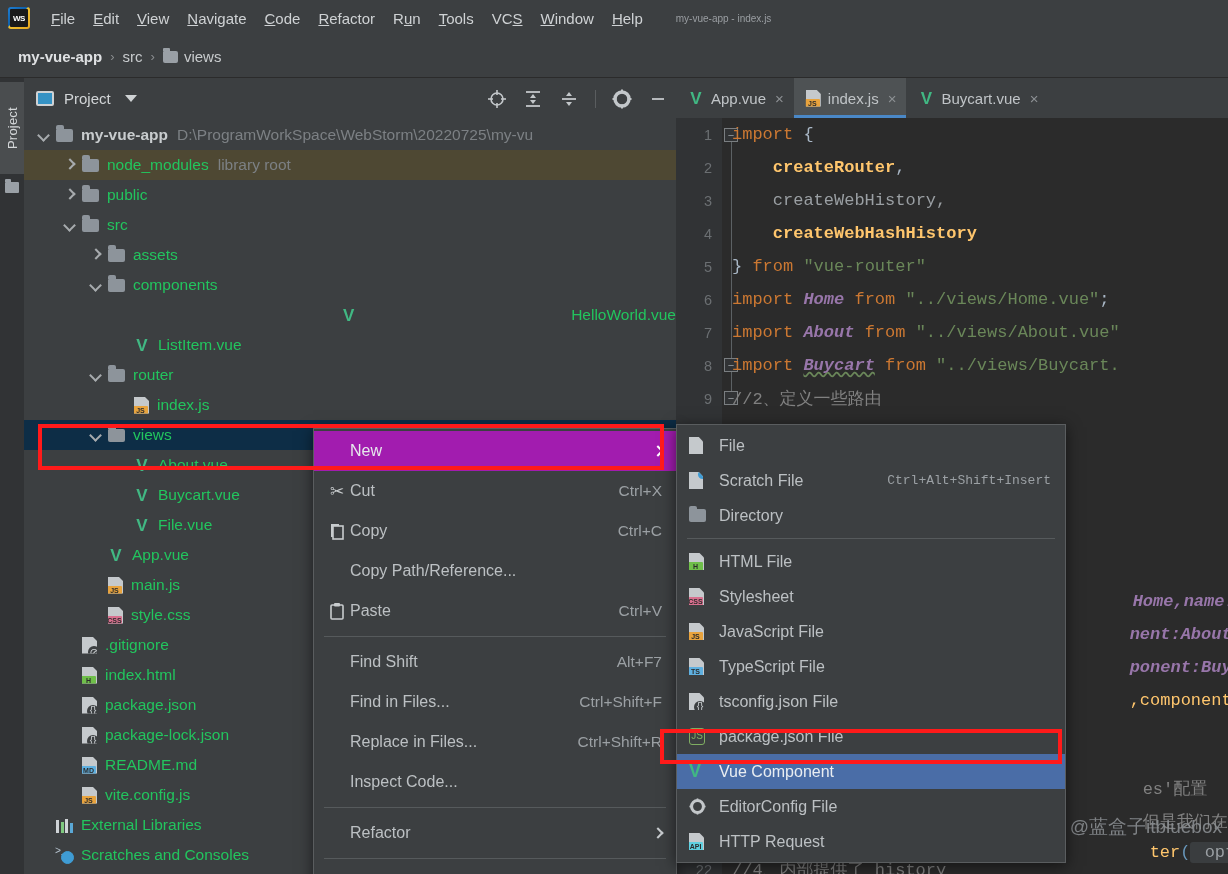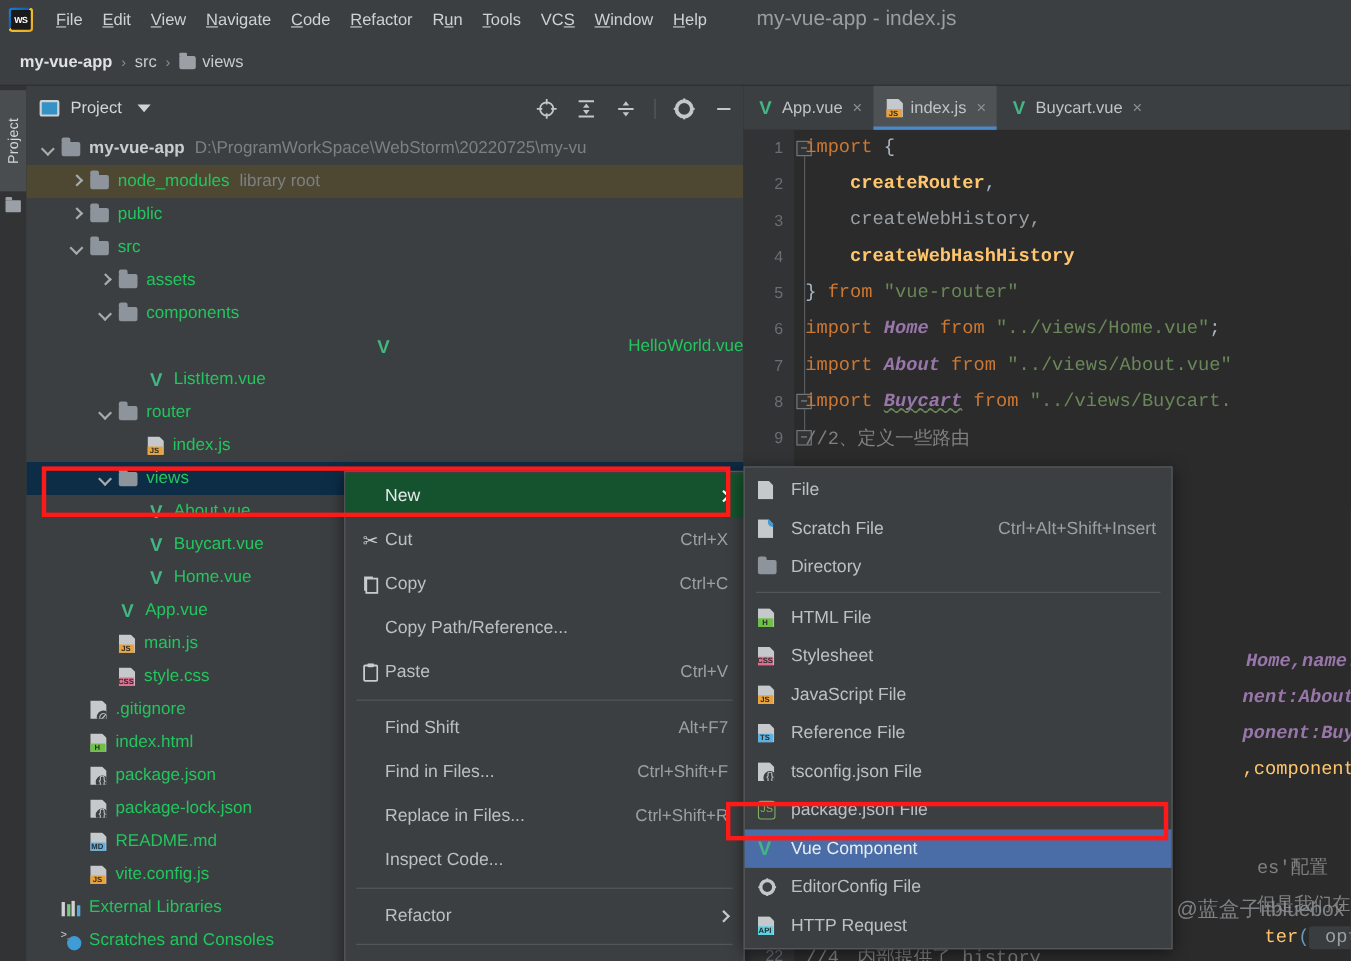--- a/index.html
+++ b/index.html
@@ -35,21 +35,21 @@
     color: #ffffff; font-size: 8px; font-weight: bold;
     display: flex; align-items: center; justify-content: center;
     letter-spacing: -0.5px;
   }
   .menu-item {
     font-size: 15px; color: #cfd2d4;
     padding: 2px 9px; cursor: default; white-space: nowrap;
   }
   .menu-item u { text-decoration: underline; }
   .win-title {
-    margin-left: 36px; font-size: 19px; color: #9a9ea2; white-space: nowrap;
+    margin-left: 24px; font-size: 10px; color: #9a9ea2; white-space: nowrap;
   }
 
   
   .breadcrumbbar {
     position: absolute; left: 0; top: 36px; width: 1228px; height: 42px;
     background: #3c3f41;
     border-bottom: 1px solid #2b2b2b;
     display: flex; align-items: center; padding-left: 18px;
   }
   .crumb { font-size: 15px; color: #c8cbcd; white-space: nowrap; }
@@ -272,21 +272,21 @@
     position: absolute; left: 313px; top: 428px; width: 364px;
     background: #3c3f41; border: 1px solid #5a5d5f;
     box-shadow: 0 3px 14px rgba(0,0,0,0.55);
     padding: 2px 0; z-index: 40;
   }
   .ctxitem {
     height: 40px; display: flex; align-items: center;
     padding-left: 10px; padding-right: 14px;
     font-size: 16px; color: #bcc0c3; cursor: default; position: relative;
   }
-  .ctxitem.hi { background: #14532d; color: #e6e9ec; }
+  .ctxitem.hi { background: #a21caf; color: #e6e9ec; }
   .ctx-ico { width: 26px; flex: none; display: flex; align-items: center; justify-content: center; }
   .ctx-label { flex: 1; }
   .ctx-key { color: #9ba0a4; font-size: 15.5px; margin-left: 18px; }
   .ctx-arrow {
     margin-left: 10px; width: 8px; height: 8px; position: relative; flex: none;
   }
   .ctx-arrow::before {
     content:""; position:absolute; left:0; top:0; width:6px; height:6px;
     border-right:2px solid #c7cbce; border-top:2px solid #c7cbce;
     transform: rotate(45deg);
@@ -300,21 +300,21 @@
     background: #3c3f41; border: 1px solid #5a5d5f;
     box-shadow: 0 3px 14px rgba(0,0,0,0.55);
     padding: 3px 0; z-index: 50;
   }
   .subitem {
     height: 35px; display: flex; align-items: center; padding-left: 12px; padding-right: 14px;
     font-size: 16px; color: #bcc0c3; cursor: default;
   }
   .subitem.hi { background: #4a6da7; color: #e9edf1; }
   .sub-ico { width: 30px; flex: none; display:flex; align-items:center; }
-  .sub-key { color: #9ba0a4; font-size: 16px; margin-left: auto; }
+  .sub-key { color: #9ba0a4; font-size: 13px; margin-left: auto; font-family: Liberation Mono, monospace; }
 
   
   .redbox {
     position: absolute; border: 4px solid #ff1a1a; z-index: 60; pointer-events: none;
   }
 
   
   .ico-file {
     width: 14px; height: 17px; background: #c5c9cc;
     clip-path: polygon(0 0, 70% 0, 100% 26%, 100% 100%, 0 100%); position: relative;
@@ -494,21 +494,21 @@
           <span class="rowlabel">About.vue</span>
         </div>
         <div class="row" style="padding-left: 92px;">
           <span class="arrow"></span>
           <span class="vicon"></span>
           <span class="rowlabel">Buycart.vue</span>
         </div>
         <div class="row" style="padding-left: 92px;">
           <span class="arrow"></span>
           <span class="vicon"></span>
-          <span class="rowlabel">Home.vue</span>
+          <span class="rowlabel">File.vue</span>
         </div>
         <div class="row" style="padding-left: 66px;">
           <span class="arrow"></span>
           <span class="vicon"></span>
           <span class="rowlabel">App.vue</span>
         </div>
         <div class="row" style="padding-left: 66px;">
           <span class="arrow"></span>
           <span class="fileico js">
             <span class="badge">JS</span>
@@ -788,21 +788,21 @@
           </span>
         </span>
         <span>JavaScript File</span>
       </div>
       <div class="subitem">
         <span class="sub-ico">
           <span class="fileico ts" style="margin-right: 0px;">
             <span class="badge">TS</span>
           </span>
         </span>
-        <span>Reference File</span>
+        <span>TypeScript File</span>
       </div>
       <div class="subitem">
         <span class="sub-ico">
           <span class="jsonico" style="margin-right: 0px;"></span>
         </span>
         <span>tsconfig.json File</span>
       </div>
       <div class="subitem">
         <span class="sub-ico">
           <span class="ico-node">JS</span>

